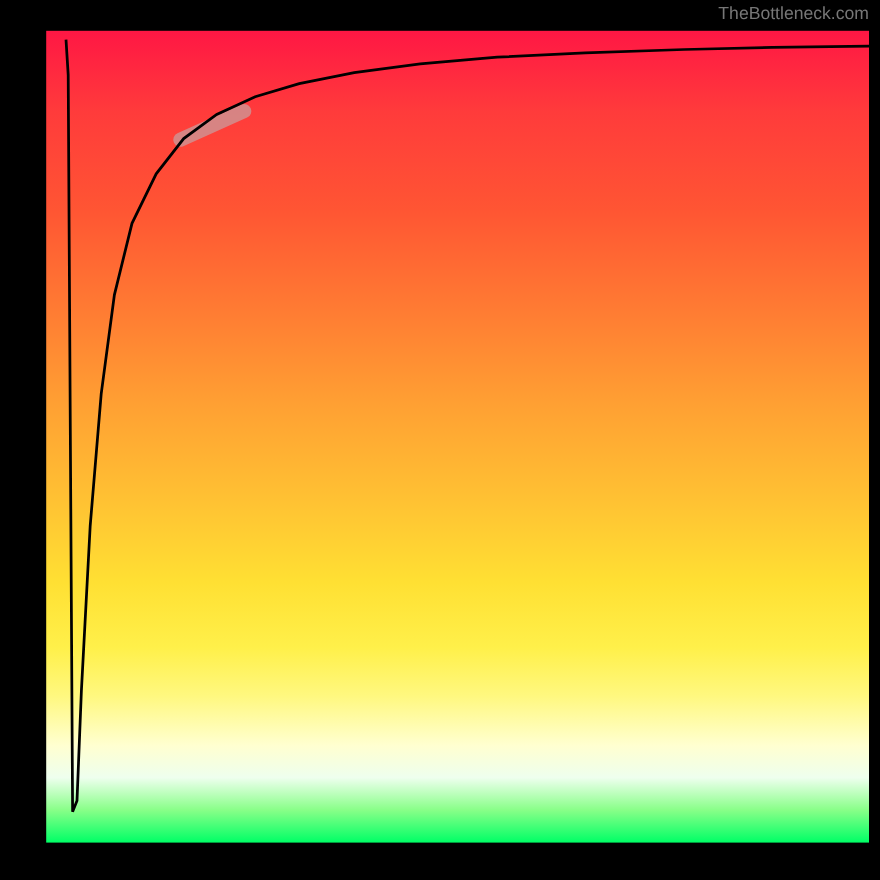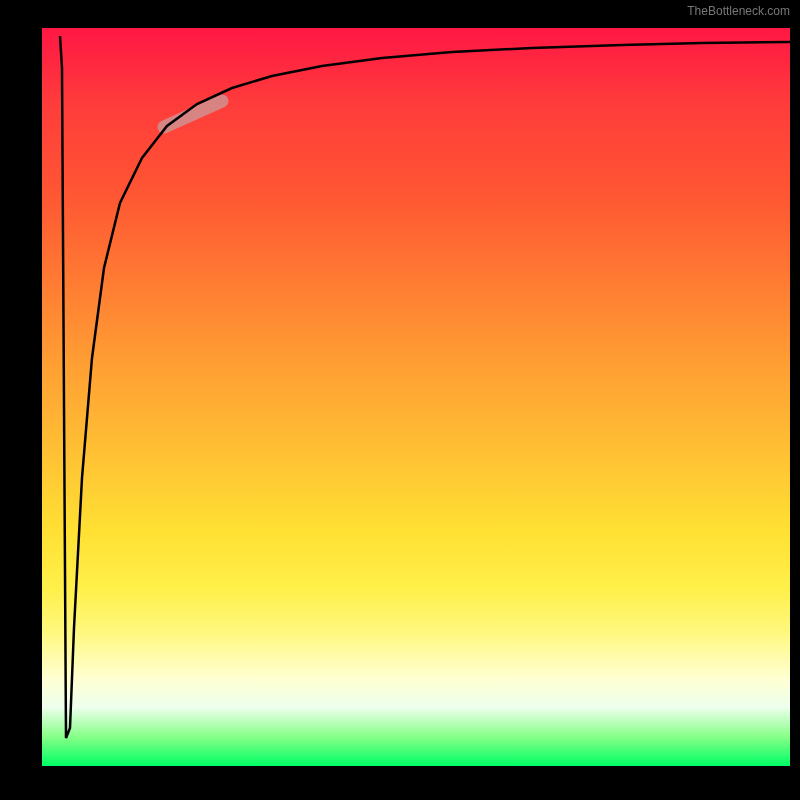--- a/index.html
+++ b/index.html
@@ -12,21 +12,21 @@
       height: 800px;
       background: #000;
       position: relative;
       font-family: Arial, sans-serif;
     }
     .watermark {
       position: absolute;
       top: 4px;
       right: 10px;
       color: #777;
-      font-size: 12px;
+      font-size: 16px;
       z-index: 10;
     }
     .plot-area {
       position: absolute;
       left: 42px;
       top: 28px;
       width: 748px;
       height: 738px;
       background: linear-gradient(to bottom,
         #ff1744 0%,

